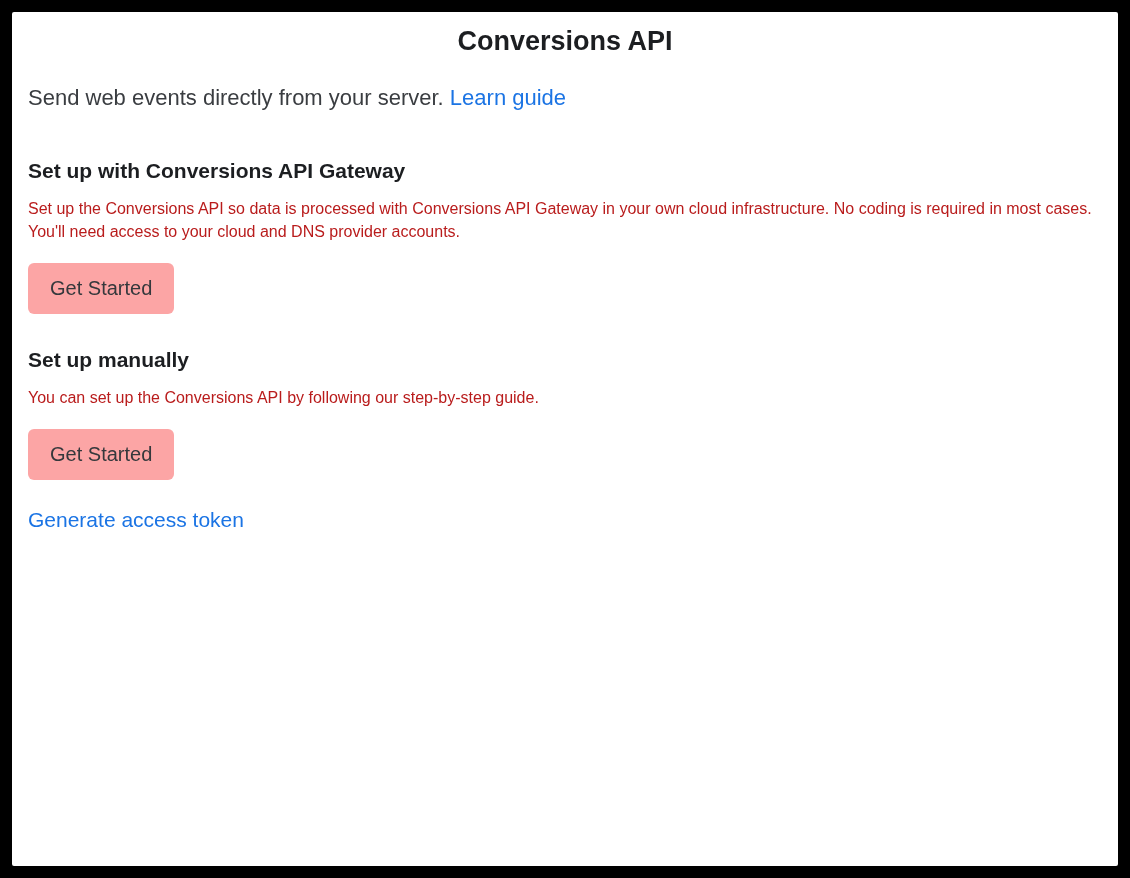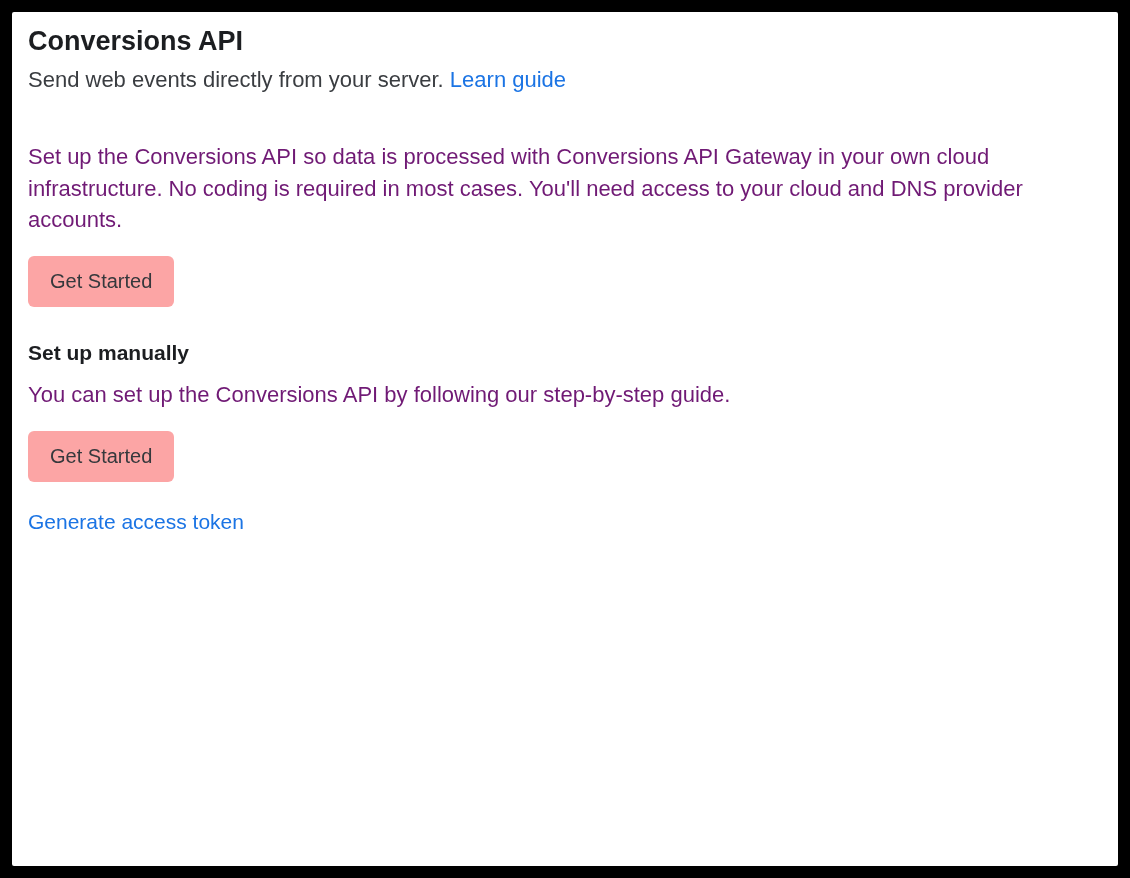--- a/index.html
+++ b/index.html
@@ -19,41 +19,42 @@
       margin: 12px;
       padding: 14px 16px 22px 16px;
       width: calc(1130px - 24px);
       height: calc(878px - 24px);
       border-radius: 2px;
     }
     .page-title {
       font-size: 27px;
       font-weight: 700;
       color: #1c1e21;
-      margin-bottom: 8px;
+      margin-bottom: 26px;
+      text-align: center;
     }
     .intro-row {
       font-size: 22px;
       color: #3a3d41;
       margin-bottom: 46px;
       line-height: 1.35;
     }
     .link {
       color: #1b74e4;
       cursor: pointer;
     }
     .section-heading {
       font-size: 21px;
       font-weight: 700;
       color: #1c1e21;
       margin-bottom: 14px;
     }
     .section-desc {
-      font-size: 22px;
-      color: #701a75;
+      font-size: 16px;
+      color: #b91c1c;
       line-height: 1.45;
       margin-bottom: 20px;
     }
     .btn {
       display: inline-block;
       background: #fca5a5;
       color: #35383c;
       font-size: 20px;
       font-weight: 400;
       padding: 14px 22px;
@@ -81,20 +82,21 @@
 
 <div class="panel">
 
   <div class="page-title">Conversions API</div>
 
   <div class="intro-row">
     <span>Send web events directly from your server. </span><span class="link">Learn guide</span>
   </div>
 
   <div class="section-gateway">
+    <div class="section-heading">Set up with Conversions API Gateway</div>
     <div class="section-desc">Set up the Conversions API so data is processed with Conversions API Gateway in your own cloud infrastructure. No coding is required in most cases. You'll need access to your cloud and DNS provider accounts.</div>
     <button class="btn">Get Started</button>
   </div>
 
   <div class="section-manual">
     <div class="section-heading">Set up manually</div>
     <div class="section-desc">You can set up the Conversions API by following our step-by-step guide.</div>
     <button class="btn">Get Started</button>
     <span class="token-link">Generate access token</span>
   </div>

